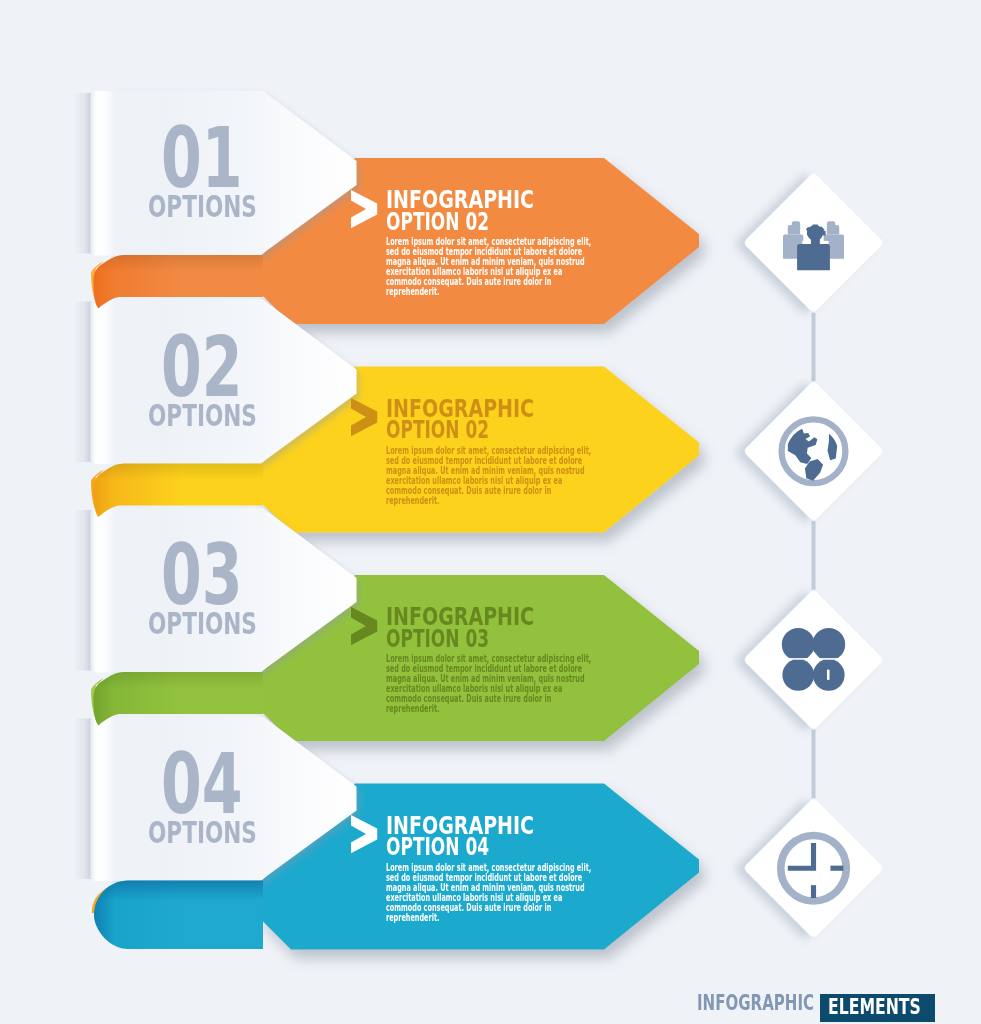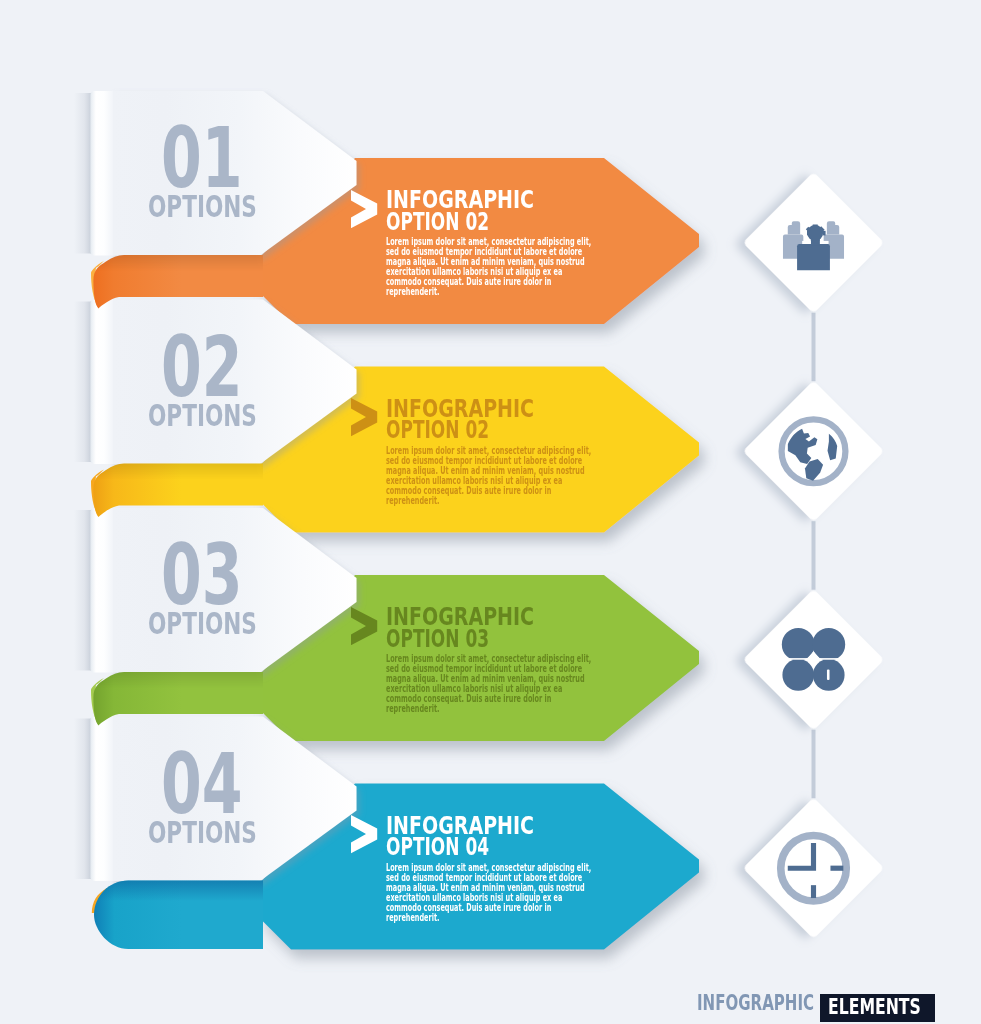--- a/index.html
+++ b/index.html
@@ -314,21 +314,21 @@
 <div class="ptext t3">
   <div class="ptitle" style="color: rgb(255, 255, 255);">INFOGRAPHIC</div>
   <div class="psub" style="color: rgb(255, 255, 255);">OPTION 04</div>
   <div class="pbody" style="color: rgb(255, 255, 255);">Lorem ipsum dolor sit amet, consectetur adipiscing elit, sed do eiusmod tempor incididunt ut labore et dolore magna aliqua. Ut enim ad minim veniam, quis nostrud exercitation ullamco laboris nisi ut aliquip ex ea commodo consequat. Duis aute irure dolor in reprehenderit.</div>
 </div>
 <div class="chev ch3"><svg width="26.5" height="38.5" viewBox="0 0 26.5 38.5">
         <path d="M0 0 L26.2 13.4 L26.2 24.6 L0 38.2 L0 27.4 L15.0 19.0 L0 10.6 Z" fill="#ffffff"></path>
       </svg></div>
 <div class="foot">
   <div class="fbrand">INFOGRAPHIC</div>
-  <div class="fbadge" style="background: #0f172a; text-align: center;">
+  <div class="fbadge" style="background: #0c4a6e; text-align: center;">
         <span>ELEMENTS</span>
       </div>
 </div>
 <div class="wm">
   <div class="wmcn">昵图网</div>
   <div class="wmsite">www.nipic.cn</div>
 </div>
 <div class="idbar">
       <span>ID:21485791 NO:20190904110329393000</span>
     </div>

